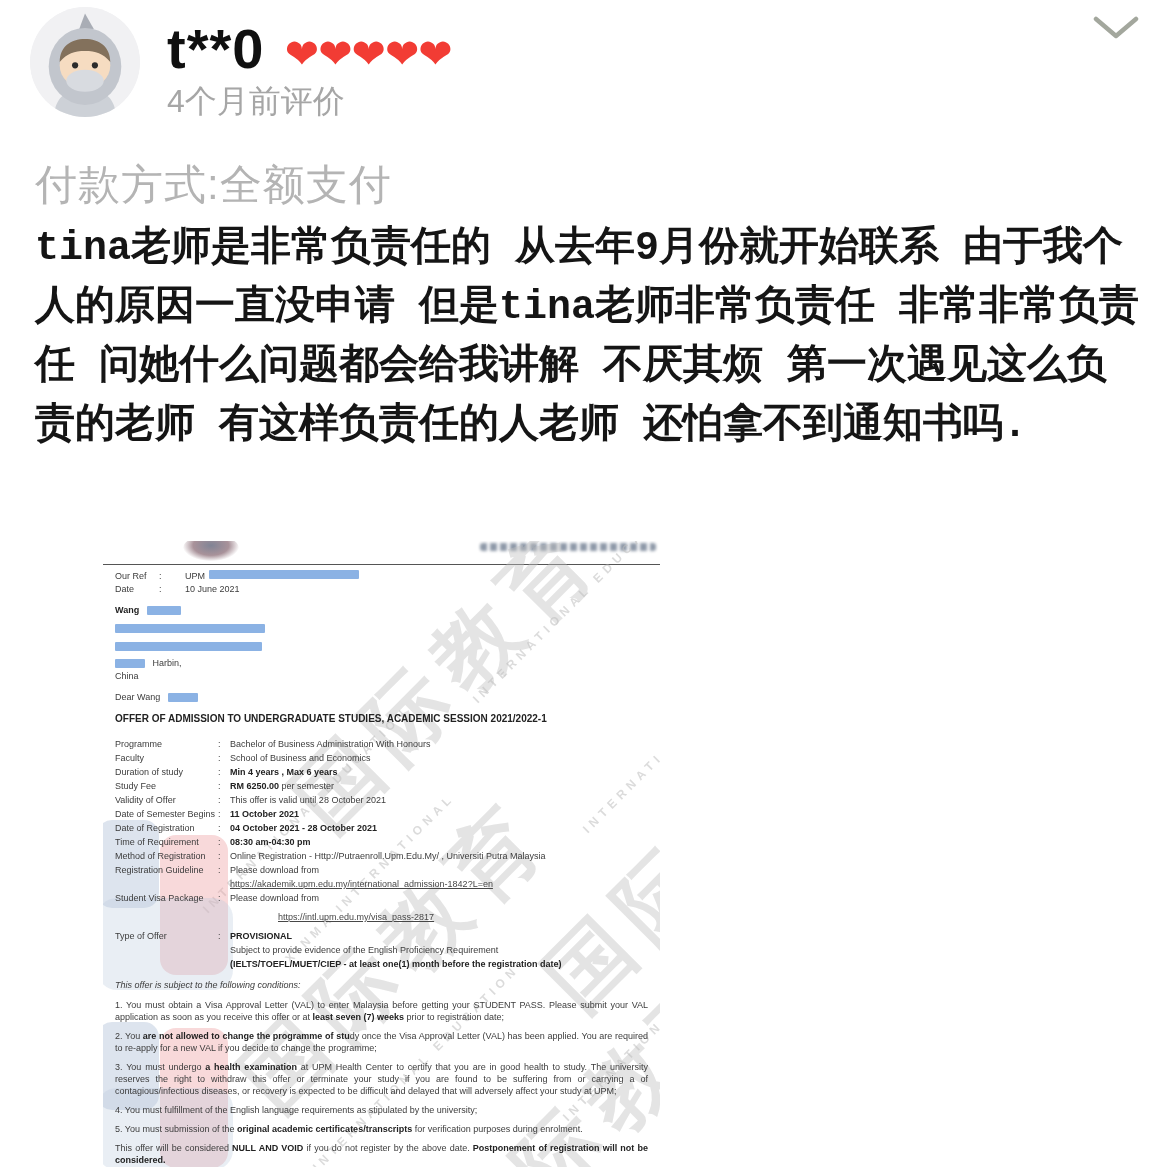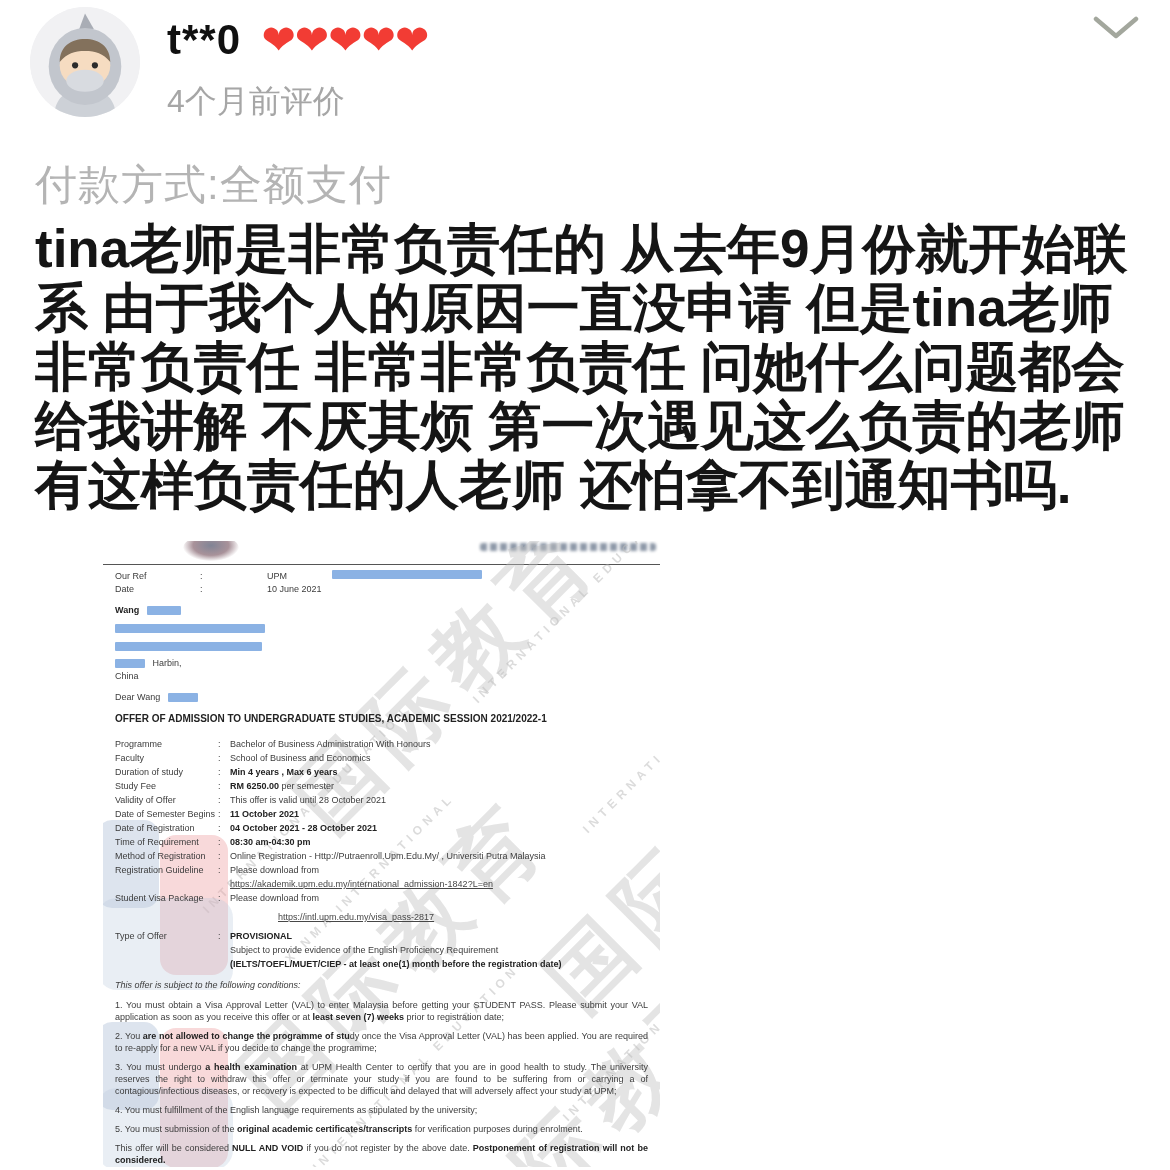--- a/index.html
+++ b/index.html
@@ -4,31 +4,31 @@
 <style>
   * { margin:0; padding:0; box-sizing:border-box; }
   html,body { width:1170px; height:1170px; background:#ffffff; overflow:hidden;
               font-family:"Liberation Sans", sans-serif; }
   .page { position:relative; width:1170px; height:1170px; background:#fff; }
 
   
   .avatar { position:absolute; left:30px; top:7px; width:110px; height:110px;
             border-radius:50%; overflow:hidden; background:#f1f1f3; }
   .uname-row { position:absolute; left:167px; top:16px; white-space:nowrap; }
-  .uname { font-size:42px; font-weight:700; color:#101010; letter-spacing:1px; }
+  .uname { font-size:56px; font-weight:700; color:#101010; letter-spacing:1px; }
   .hearts { font-size:41px; color:#f23c34; margin-left:16px; letter-spacing:-1px; }
   .rtime { position:absolute; left:167px; top:80px; font-size:32px; color:#a6a6a6; }
   .chev { position:absolute; right:31px; top:16px; }
 
   
   .payment { position:absolute; left:35px; top:157px; font-size:42px; color:#b4b4b4;
              letter-spacing:1px; }
   .review-text { position:absolute; left:35px; top:219px; width:1110px;
-                 font-size:53px; line-height:59px; color:#151515; font-weight:600;
-                 word-break:break-all; }
+                 font-size:40px; line-height:59px; color:#151515; font-weight:600;
+                 word-break:break-all;font-family:Liberation Mono, monospace; }
 
   
   .doc { position:absolute; left:103px; top:541px; width:557px; height:626px;
          background:#fff; overflow:hidden; color:#3c3c3c; }
   .doc .crest { position:absolute; left:80px; top:-6px; width:56px; height:26px;
                 border-radius:50%; opacity:.75;
                 background:radial-gradient(ellipse at 50% 40%, #565b72 0%, #8c6e78 45%, rgba(255,255,255,0) 72%); }
   .doc .email-blur { position:absolute; right:4px; top:2px; width:176px; height:8px;
                 background:repeating-linear-gradient(90deg,#8e99a8 0 7px, rgba(255,255,255,0) 7px 10px);
                 filter:blur(1.6px); border-radius:3px; }
@@ -43,21 +43,21 @@
   
   .stamp { position:absolute; z-index:1; }
   .st-blue  { background:rgba(173,191,214,.42); border-radius:15px; }
   .st-blueL { background:rgba(188,202,221,.32); border-radius:20px; }
   .st-red   { background:rgba(238,164,168,.42); border-radius:16px; }
 
   .doc-body { position:absolute; left:12px; top:29px; width:533px; z-index:2;
               font-size:9px; line-height:13px; }
   .bar { display:inline-block; height:9px; background:#8bb2e4; vertical-align:middle;
          border-radius:1px; }
-  .hrow { display:flex;gap:41px; }
+  .hrow { display:flex; }
   .hlbl { width:44px; }
   .hcol { width:26px; }
   .b { font-weight:700; color:#222; }
   .gap8 { height:8px; } .gap6 { height:6px; }
   .drow { display:flex; line-height:14px; }
   .dlbl { width:103px; flex:none; }
   .dcol { width:12px; flex:none; }
   .dval { flex:1; }
   .link { text-decoration:underline; color:#474747; }
   .just { text-align:justify; }

